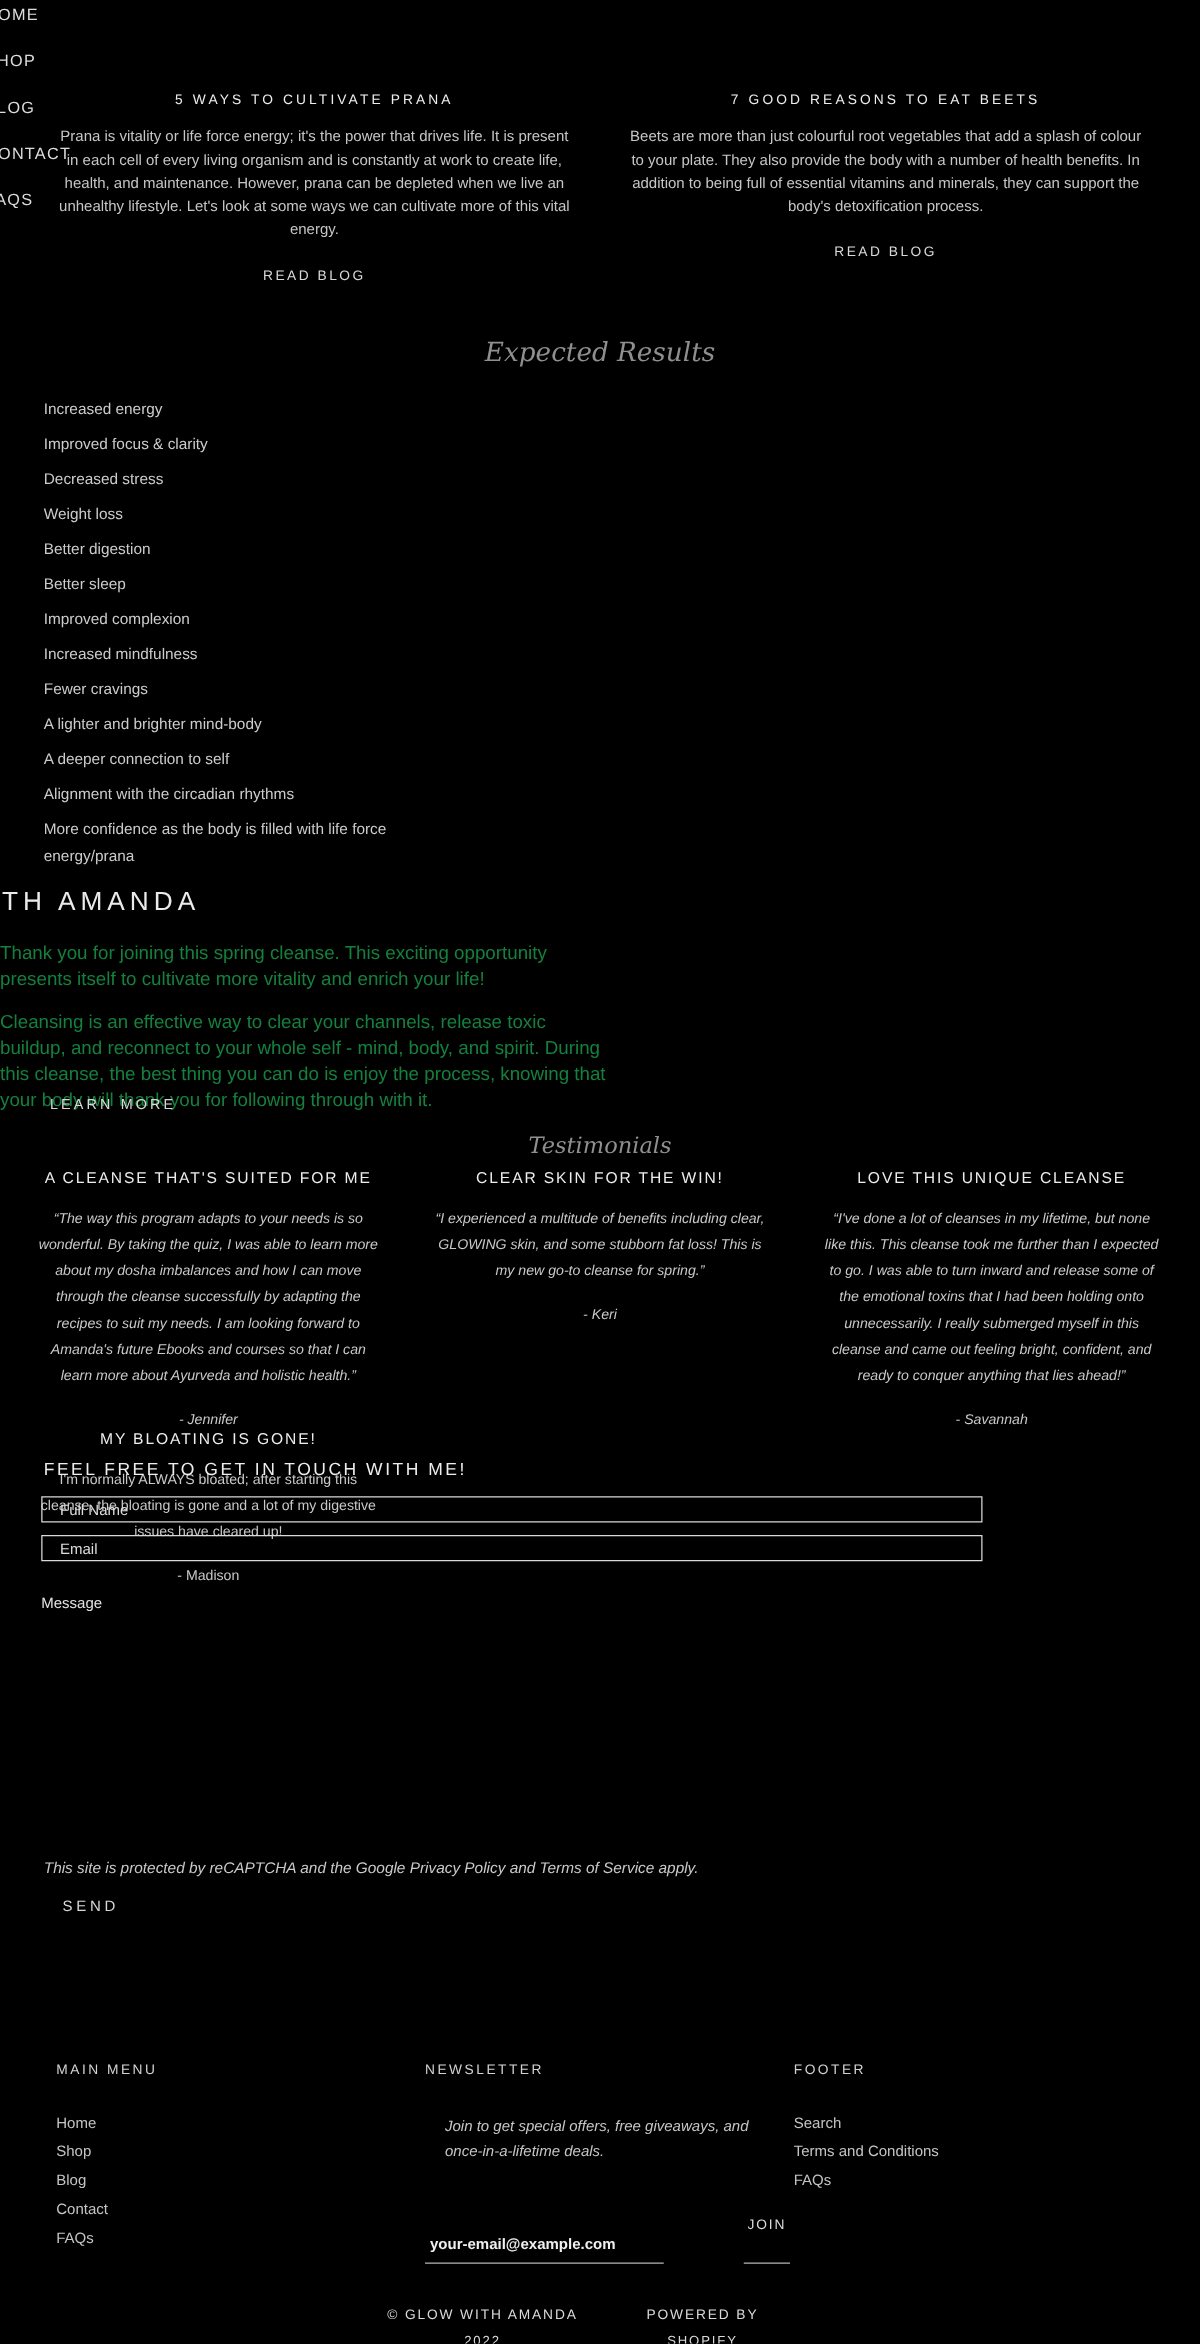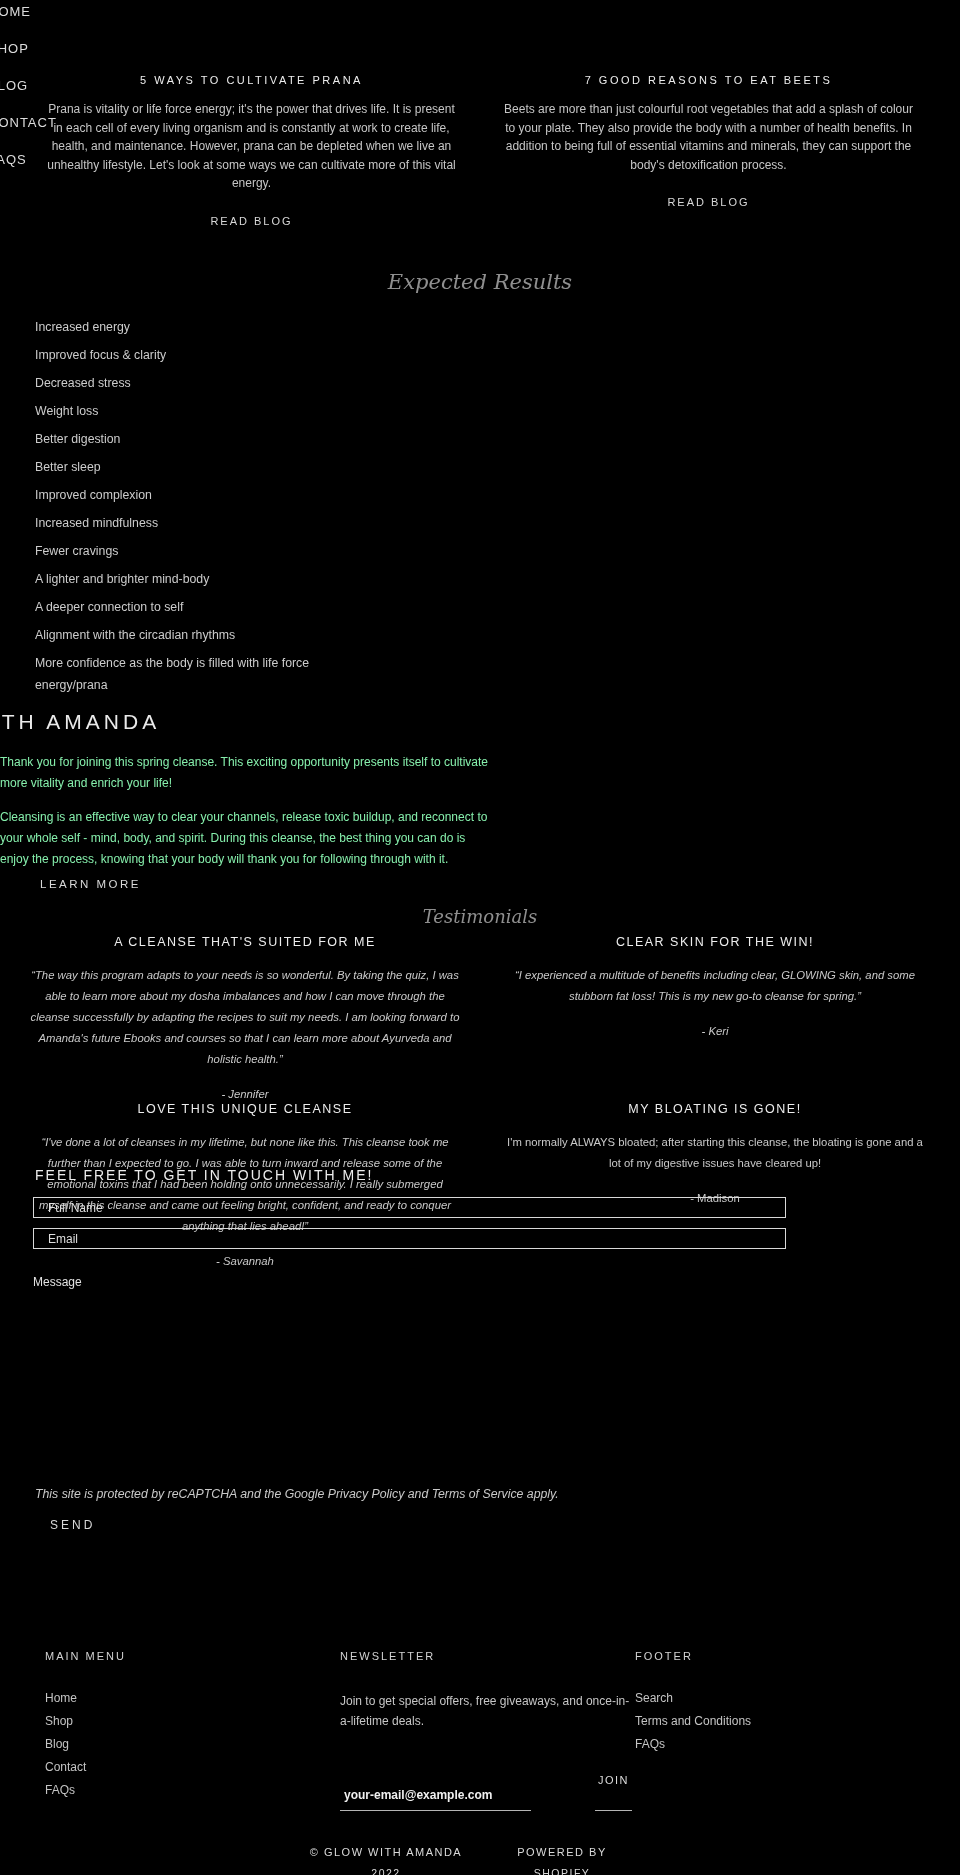--- a/index.html
+++ b/index.html
@@ -42,27 +42,27 @@
     list-style: none; margin: 0; padding: 0; }
   .results-list li { font-size: 12.3px; line-height: 22px; margin-bottom: 6px; color: #cccccc; }
 
   
   .about-heading-wrap { position: absolute; top: 710px; left: 0; width: 480px;
     overflow: hidden; height: 30px; }
   .about-heading { margin: 0 0 0 -122px; white-space: nowrap; font-size: 21px;
     font-weight: normal; letter-spacing: 4px; color: #eaeaea; }
 
   .about-text { position: absolute; top: 752px; left: 0; width: 490px; }
-  .about-text p { margin: 0; font-size: 12px; line-height: 21px; color: #86efac; }
+  .about-text p { margin: 0; font-size: 15px; line-height: 21px; color: #15803d; }
   .about-text p + p { margin-top: 13px; }
   .learn-more { position: absolute; top: 878px; left: 40px; font-size: 11.5px; letter-spacing: 2.5px; }
 
   
   .testimonial-grid { position: absolute; top: 933px; left: 30px; width: 900px;
-    display: grid; grid-template-columns: repeat(2, 1fr); column-gap: 40px; }
+    display: grid; grid-template-columns: repeat(3, 1fr); column-gap: 40px; }
   .testimonial { text-align: center; }
   .testimonial h3 { margin: 0; font-size: 12.5px; font-weight: normal; letter-spacing: 1.5px;
     line-height: 19px; color: #ededed; }
   .testimonial .quote { margin: 13px 0 0 0; font-size: 11.3px; line-height: 21px;
     font-style: italic; color: #c9c9c9; }
   .testimonial .author { margin: 18px 0 0 0; font-size: 11.3px; font-style: italic; color: #c9c9c9; }
   .testimonial.plain .quote, .testimonial.plain .author { font-style: normal; }
 
   
   .contact-heading { position: absolute; top: 1167px; left: 35px; margin: 0;
@@ -83,21 +83,21 @@
 
   
   .f-col { position: absolute; top: 1650px; }
   .f-col h4 { margin: 0; font-size: 11px; font-weight: normal; letter-spacing: 2px; color: #d2d2d2; }
   .f-col1 { left: 45px; }
   .f-col2 { left: 340px; width: 292px; }
   .f-col3 { left: 635px; }
   .f-links { margin-top: 30px; }
   .f-links a { display: block; font-size: 12px; color: #c4c4c4; text-decoration: none;
     line-height: 12px; margin-bottom: 11px; cursor: pointer; }
-  .nl-text { margin: 30px 0 0 0; font-size: 12px; line-height: 19.5px; color: #c6c6c6; }
+  .nl-text { margin: 30px 0 0 16px; font-size: 12px; line-height: 19.5px; color: #c6c6c6; font-style: italic; }
   .nl-row { margin-top: 43px; display: flex; align-items: flex-end; }
   .nl-input { width: 225px; background: transparent; border: none; outline: none;
     border-bottom: 1px solid #b5b5b5; color: #fff; font-family: "Liberation Sans", sans-serif;
     font-size: 12px; font-weight: bold; padding: 0 4px 8px 4px; }
   .nl-input::placeholder { color: #f0f0f0; opacity: 1; }
   .nl-join { margin-left: 64px; background: none; border: none; border-bottom: 1px solid #b5b5b5;
     color: #dcdcdc; font-family: "Liberation Sans", sans-serif; font-size: 11px;
     letter-spacing: 1.5px; padding: 0 3px 24px 3px; cursor: pointer; }
 
   .legal { position: absolute; top: 1846px; font-size: 11px; letter-spacing: 1.5px;

